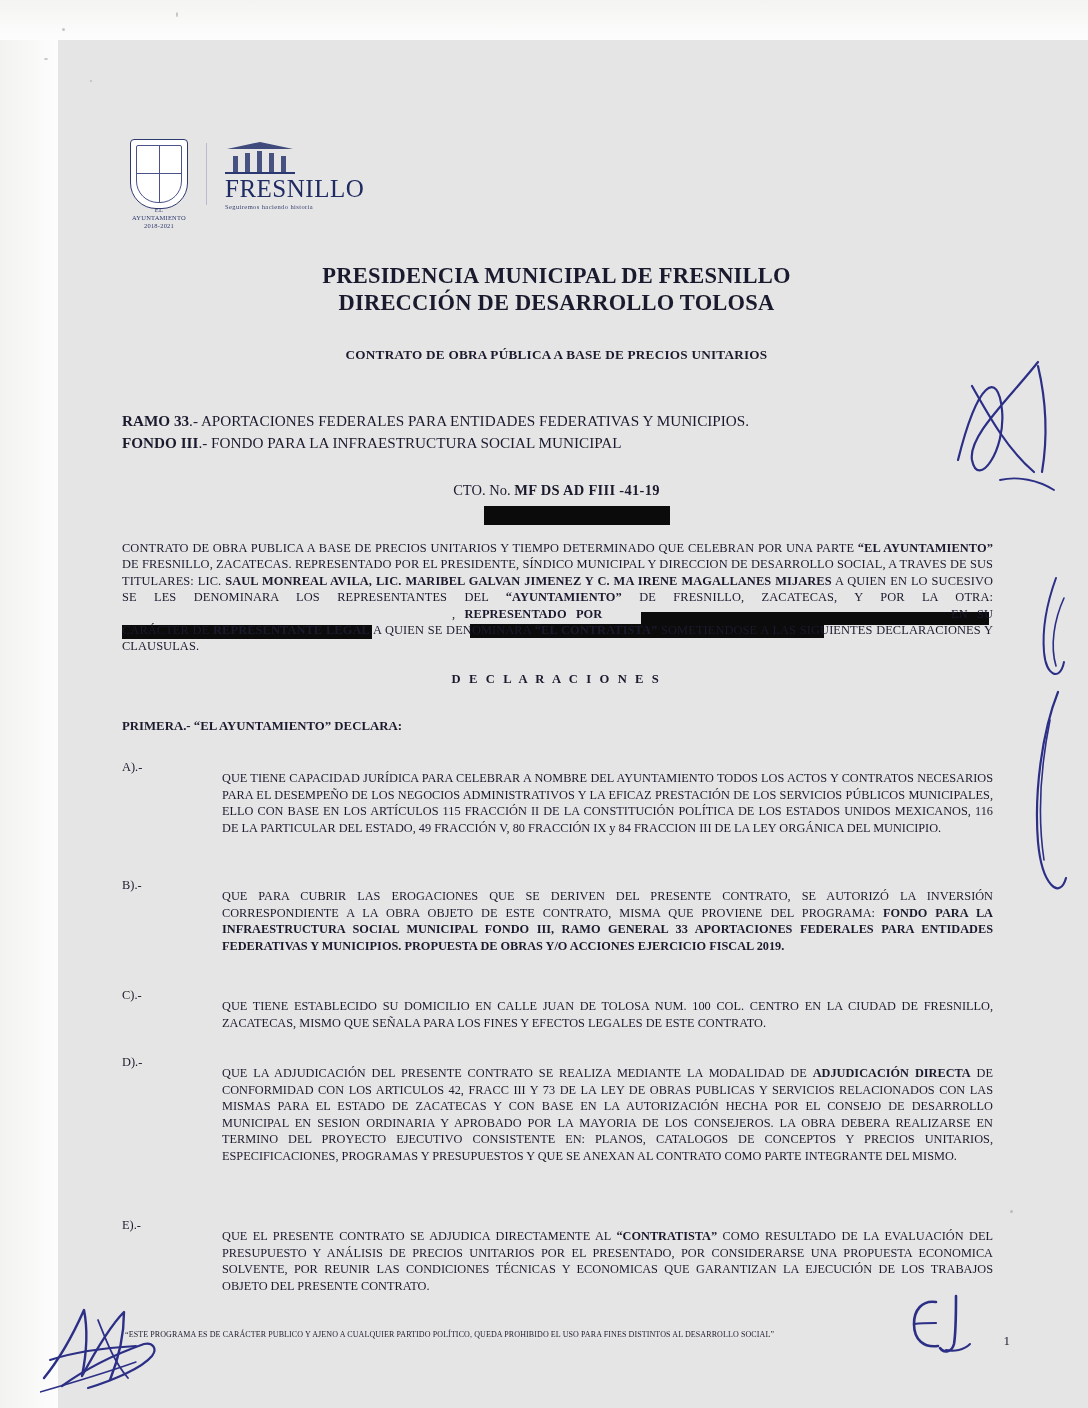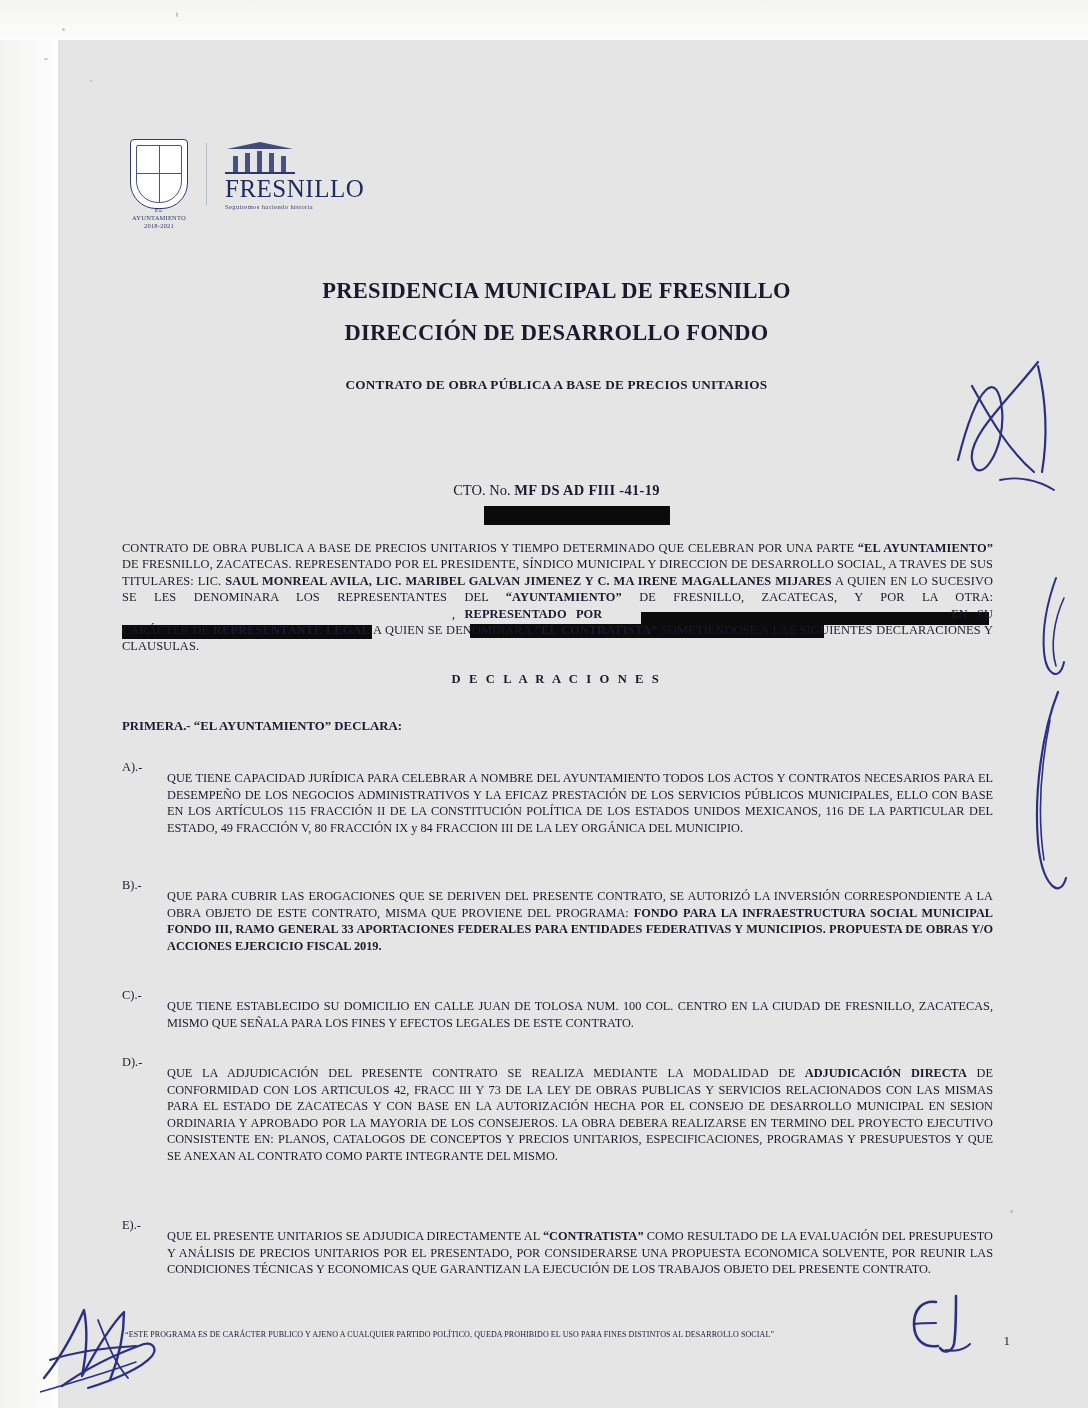--- a/index.html
+++ b/index.html
@@ -128,21 +128,20 @@
     position: absolute;
     left: 120px; right: 95px;
     top: 262px;
     text-align: center;
   }
   .t1 {
     font-weight: bold;
     font-size: 22.5px;
     letter-spacing: .2px;
     line-height: 1.22;
-    margin-top: 15px;
   }
   .t2 {
     font-weight: bold;
     font-size: 13.2px;
     letter-spacing: .25px;
     margin-top: 30px;
   }
 
   .ramo {
     position: absolute;
@@ -221,21 +220,21 @@
 
   .clause { position: absolute; left: 122px; right: 95px; }
   .clause .lbl {
     position: absolute;
     left: 0;
     top: 0;
     font-size: 12.4px;
     font-weight: normal;
   }
   .clause .txt {
-    margin-left: 45px;
+    margin-left: 100px;
     font-size: 12.3px;
     line-height: 1.35;
     text-align: justify;
   }
   .clause .txt b { font-weight: bold; }
 
   #clause-a { top: 760px; }
   #clause-a .txt { margin-top: 10px; }
   #clause-b { top: 878px; }
   #clause-b .txt { margin-top: 10px; }
@@ -304,24 +303,28 @@
         <span style="left:44px;height:19px;"></span>
         <span style="left:56px;height:16px;"></span>
       </div>
       <div class="brand-word"><span>FRESNILL</span><span class="o-mark">O</span></div>
       <div class="brand-tag">Seguiremos haciendo historia</div>
     </div>
   </div>
 
   <div class="title-block">
     <div class="t1">PRESIDENCIA MUNICIPAL DE FRESNILLO</div>
-    <div class="t1">DIRECCIÓN DE DESARROLLO FONDO</div>
+    <div class="t1">DIRECCIÓN DE DESARROLLO TOLOSA</div>
     <div class="t2">CONTRATO DE OBRA PÚBLICA A BASE DE PRECIOS UNITARIOS</div>
   </div>
 
+  <div class="ramo">
+    <div><b>RAMO 33</b><span>.- APORTACIONES FEDERALES PARA ENTIDADES FEDERATIVAS Y MUNICIPIOS.</span></div>
+    <div><b>FONDO III</b><span>.- FONDO PARA LA INFRAESTRUCTURA SOCIAL MUNICIPAL</span></div>
+  </div>
 
   <div class="cto">
     <span>CTO. No. </span><b>MF DS AD FIII -41-19</b>
   </div>
 
   <div class="redaction r1"></div>
   <div class="redaction r2"></div>
   <div class="redaction r3"></div>
   <div class="redaction r4"></div>
 
@@ -352,21 +355,21 @@
     <div class="txt">QUE TIENE  ESTABLECIDO SU DOMICILIO EN  CALLE JUAN DE TOLOSA NUM. 100 COL. CENTRO EN LA CIUDAD DE FRESNILLO, ZACATECAS, MISMO QUE SEÑALA PARA LOS FINES  Y  EFECTOS LEGALES DE  ESTE CONTRATO.</div>
   </div>
 
   <div class="clause" id="clause-d">
     <div class="lbl">D).-</div>
     <div class="txt"><span>QUE LA ADJUDICACIÓN DEL PRESENTE CONTRATO SE REALIZA MEDIANTE LA MODALIDAD DE </span><b>ADJUDICACIÓN DIRECTA</b><span> DE CONFORMIDAD CON LOS ARTICULOS 42, FRACC III Y 73 DE LA LEY DE OBRAS PUBLICAS Y SERVICIOS RELACIONADOS CON LAS MISMAS PARA EL ESTADO DE ZACATECAS Y CON  BASE EN LA AUTORIZACIÓN  HECHA POR EL CONSEJO DE DESARROLLO MUNICIPAL EN SESION ORDINARIA Y APROBADO POR LA MAYORIA DE LOS CONSEJEROS. LA OBRA DEBERA REALIZARSE EN TERMINO DEL PROYECTO EJECUTIVO CONSISTENTE EN: PLANOS, CATALOGOS DE CONCEPTOS Y PRECIOS UNITARIOS, ESPECIFICACIONES, PROGRAMAS Y PRESUPUESTOS Y QUE SE ANEXAN AL CONTRATO COMO PARTE INTEGRANTE DEL MISMO.</span></div>
   </div>
 
   <div class="clause" id="clause-e">
     <div class="lbl">E).-</div>
-    <div class="txt"><span>QUE EL PRESENTE UNITARIOS SE ADJUDICA DIRECTAMENTE AL </span><b>“CONTRATISTA”</b><span> COMO RESULTADO DE LA EVALUACIÓN DEL PRESUPUESTO Y ANÁLISIS DE PRECIOS UNITARIOS POR EL PRESENTADO, POR CONSIDERARSE UNA PROPUESTA ECONOMICA SOLVENTE, POR REUNIR LAS CONDICIONES TÉCNICAS Y ECONOMICAS QUE GARANTIZAN LA EJECUCIÓN DE LOS TRABAJOS OBJETO DEL PRESENTE CONTRATO.</span></div>
+    <div class="txt"><span>QUE EL PRESENTE CONTRATO SE ADJUDICA DIRECTAMENTE AL </span><b>“CONTRATISTA”</b><span> COMO RESULTADO DE LA EVALUACIÓN DEL PRESUPUESTO Y ANÁLISIS DE PRECIOS UNITARIOS POR EL PRESENTADO, POR CONSIDERARSE UNA PROPUESTA ECONOMICA SOLVENTE, POR REUNIR LAS CONDICIONES TÉCNICAS Y ECONOMICAS QUE GARANTIZAN LA EJECUCIÓN DE LOS TRABAJOS OBJETO DEL PRESENTE CONTRATO.</span></div>
   </div>
 
   <div class="footer-note">“ESTE PROGRAMA ES DE CARÁCTER PUBLICO Y AJENO A CUALQUIER PARTIDO POLÍTICO, QUEDA PROHIBIDO EL USO PARA FINES DISTINTOS AL DESARROLLO SOCIAL”</div>
   <div class="page-no">1</div>
 
   <div class="ink sig-right">
     <svg viewBox="0 0 140 680" preserveAspectRatio="none">
       <path d="M20 120 C40 40, 60 30, 64 70 C68 110, 40 150, 34 120 C30 96, 70 60, 100 22" stroke-width="2.2"></path>
       <path d="M34 46 C52 78, 70 110, 96 132" stroke-width="2.2"></path>
       <path d="M100 26 C108 60, 110 96, 104 132" stroke-width="2.2"></path>

